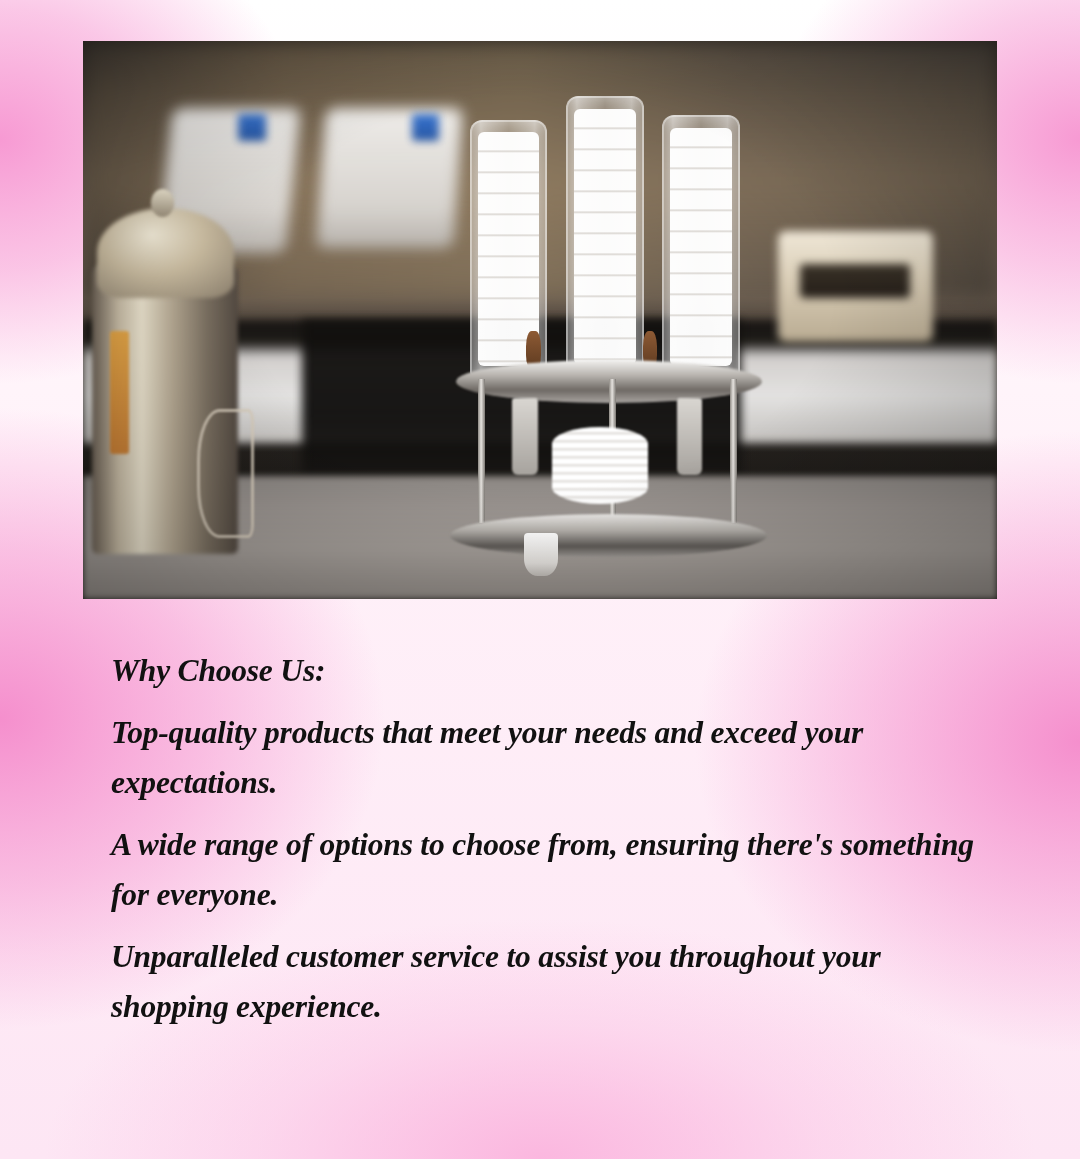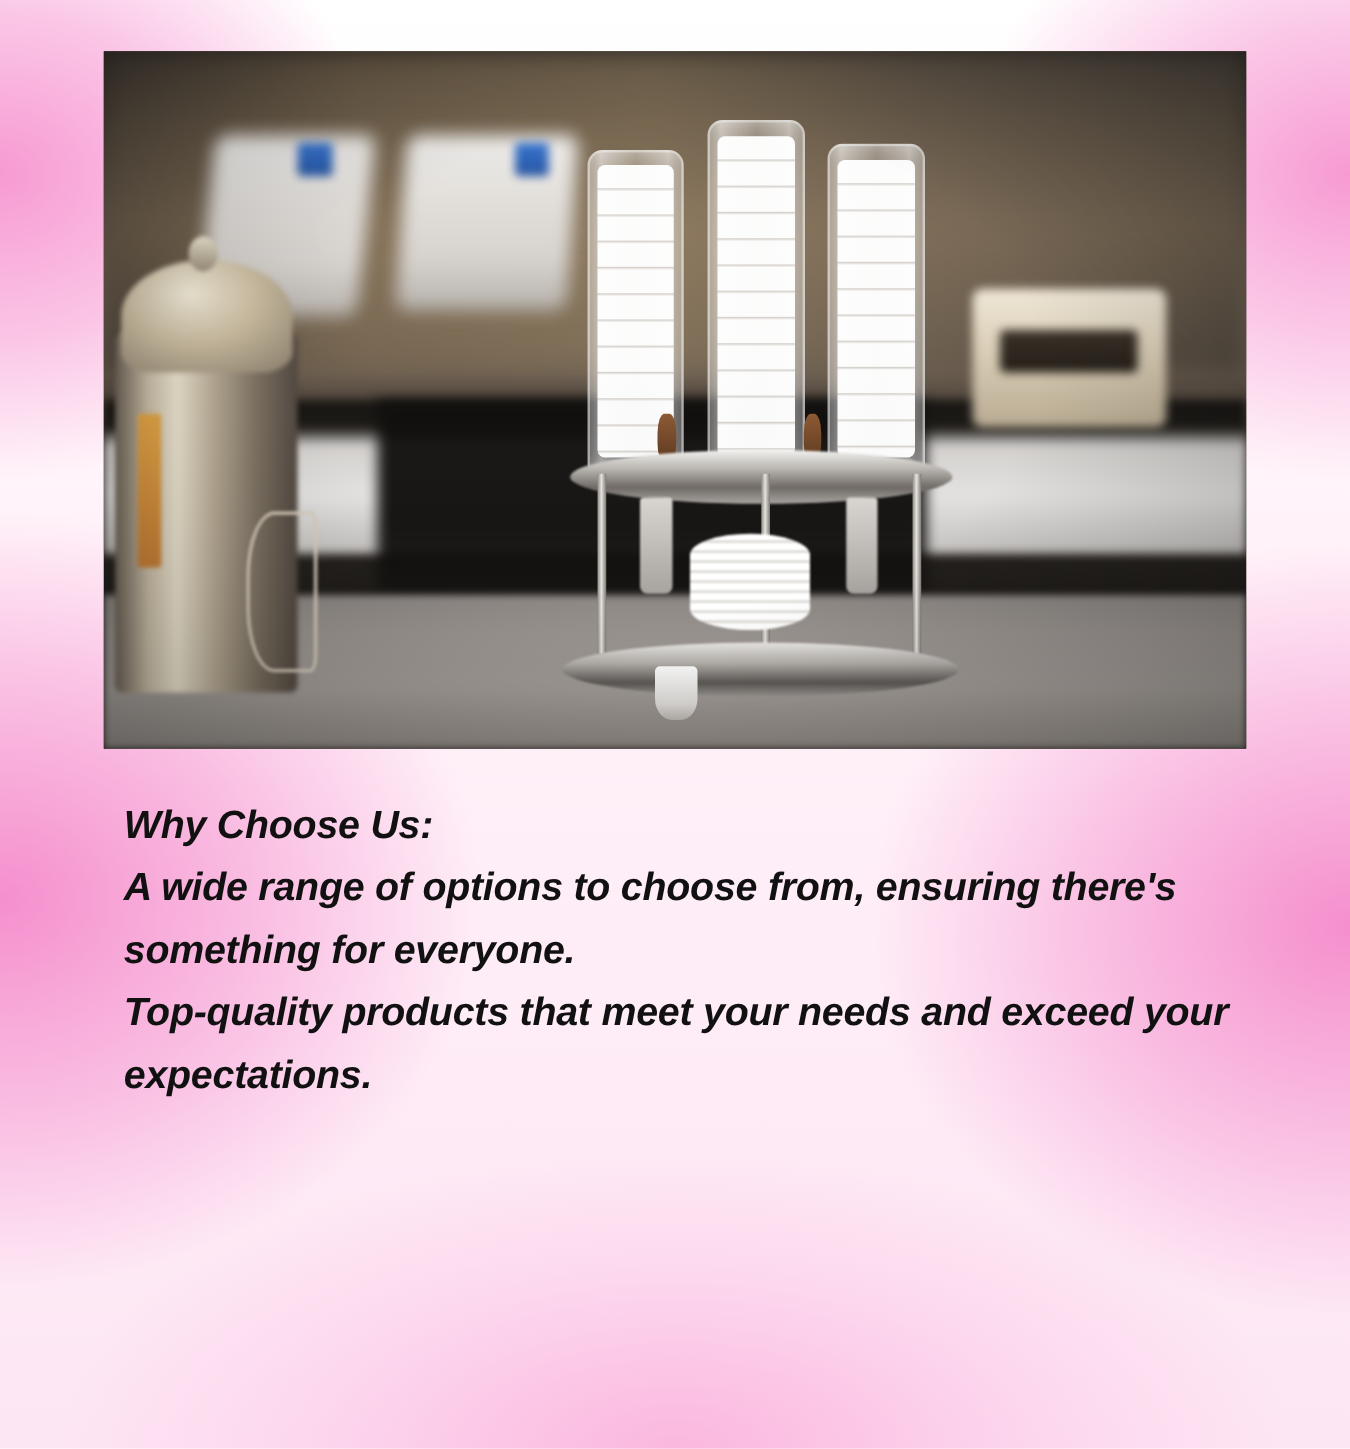--- a/index.html
+++ b/index.html
@@ -251,21 +251,22 @@
     top: 634px;
     width: 900px;
     color: #111111;
     font-style: italic;
     font-weight: bold;
     font-size: 31.5px;
     line-height: 50px;
     letter-spacing: -0.2px;
   }
   .copy p {
-    margin: 0;
+    margin: 12px;
+    font-family: Liberation Serif, serif;
   }
 </style>
 </head>
 <body>
 
 <div class="poster">
 
   <div class="photo-frame">
     <div class="photo">
       <div class="wall"></div>
@@ -307,17 +308,18 @@
         <div class="disp-ring-bottom"></div>
         <div class="small-cup"></div>
       </div>
 
       <div class="photo-vignette"></div>
     </div>
   </div>
 
   <div class="copy">
     <p>Why Choose Us:</p>
+    <p>Top-quality products that meet your needs and exceed your expectations.</p>
     <p>A wide range of options to choose from, ensuring there's something for everyone.</p>
-    <p>Top-quality products that meet your needs and exceed your expectations.</p>
+    <p>Unparalleled customer service to assist you throughout your shopping experience.</p>
   </div>
 
 </div>
 
 </body></html>

